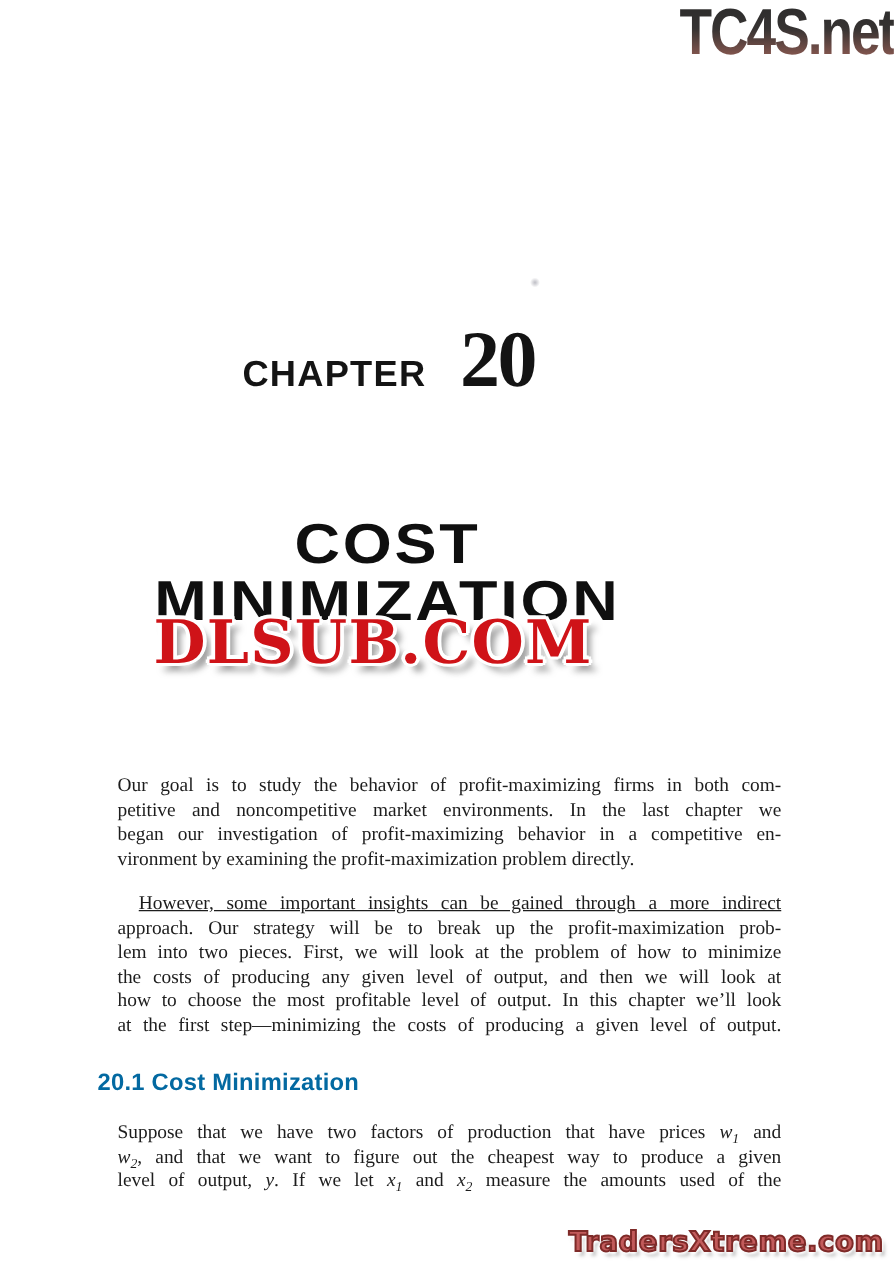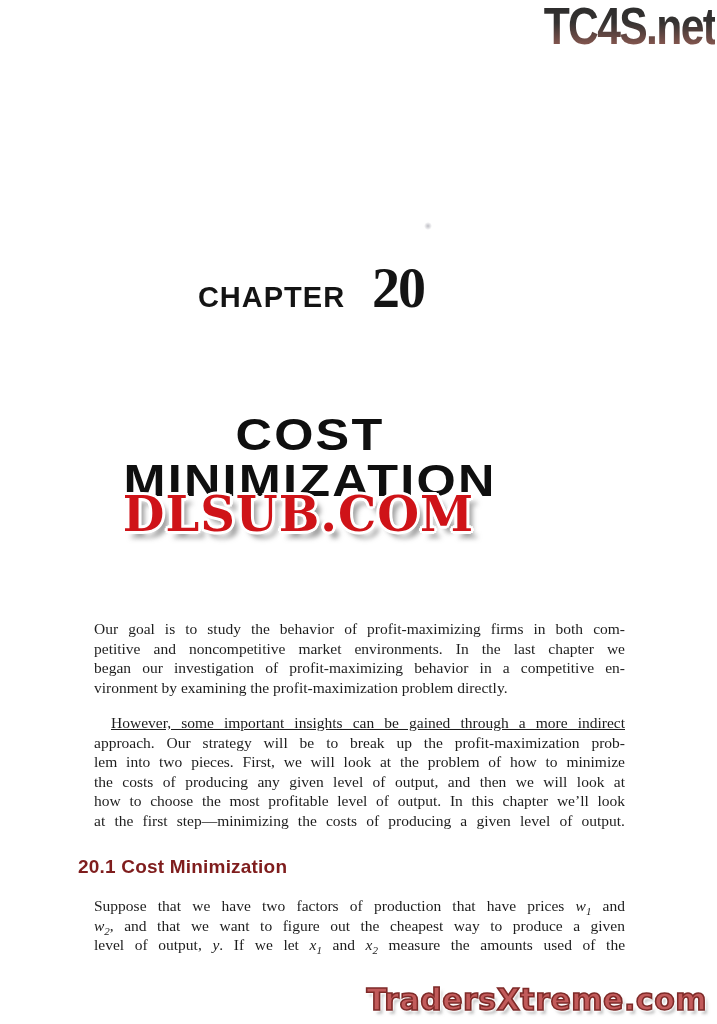--- a/index.html
+++ b/index.html
@@ -40,21 +40,21 @@
   }
   .ch-label {
     font-family: "Liberation Sans", sans-serif;
     font-weight: bold;
     font-size: 29px;
     letter-spacing: 1px;
   }
   .ch-num {
     font-family: "Liberation Serif", serif;
     font-weight: bold;
-    font-size: 56px;
+    font-size: 64px;
     letter-spacing: -2px;
     margin-left: 27px;
   }
 
   
   .title {
     position: absolute;
     top: 412px; left: 0;
     width: 620px;
     text-align: center;
@@ -116,31 +116,31 @@
   .indent { text-indent: 17px; text-decoration: underline; }
   .mv { font-style: italic; }
   sub { font-size: 11px; line-height: 0; }
 
   h2.sec {
     font-family: "Liberation Sans", sans-serif;
     font-weight: bold;
     font-size: 19px;
     line-height: 22px;
     letter-spacing: 0.2px;
-    color: #7f1d1d;
+    color: #0369a1;
     margin: 26px 0 18px 0;
   }
 
   
   .traders {
     position: absolute;
     top: 982px; right: 10px;
     font-family: "DejaVu Sans", sans-serif;
     font-weight: bold;
-    font-size: 30px;
+    font-size: 22px;
     letter-spacing: 0.5px;
     color: #c25b5b;
     -webkit-text-stroke: 1.6px #7e2a28;
     text-shadow:
       -2px 0 2px #ffffff, 2px 0 2px #ffffff,
       0 -2px 2px #ffffff, 0 2px 2px #ffffff,
       3px 4px 3px rgba(150,150,150,0.55);
     white-space: nowrap;
     z-index: 3;
   }

